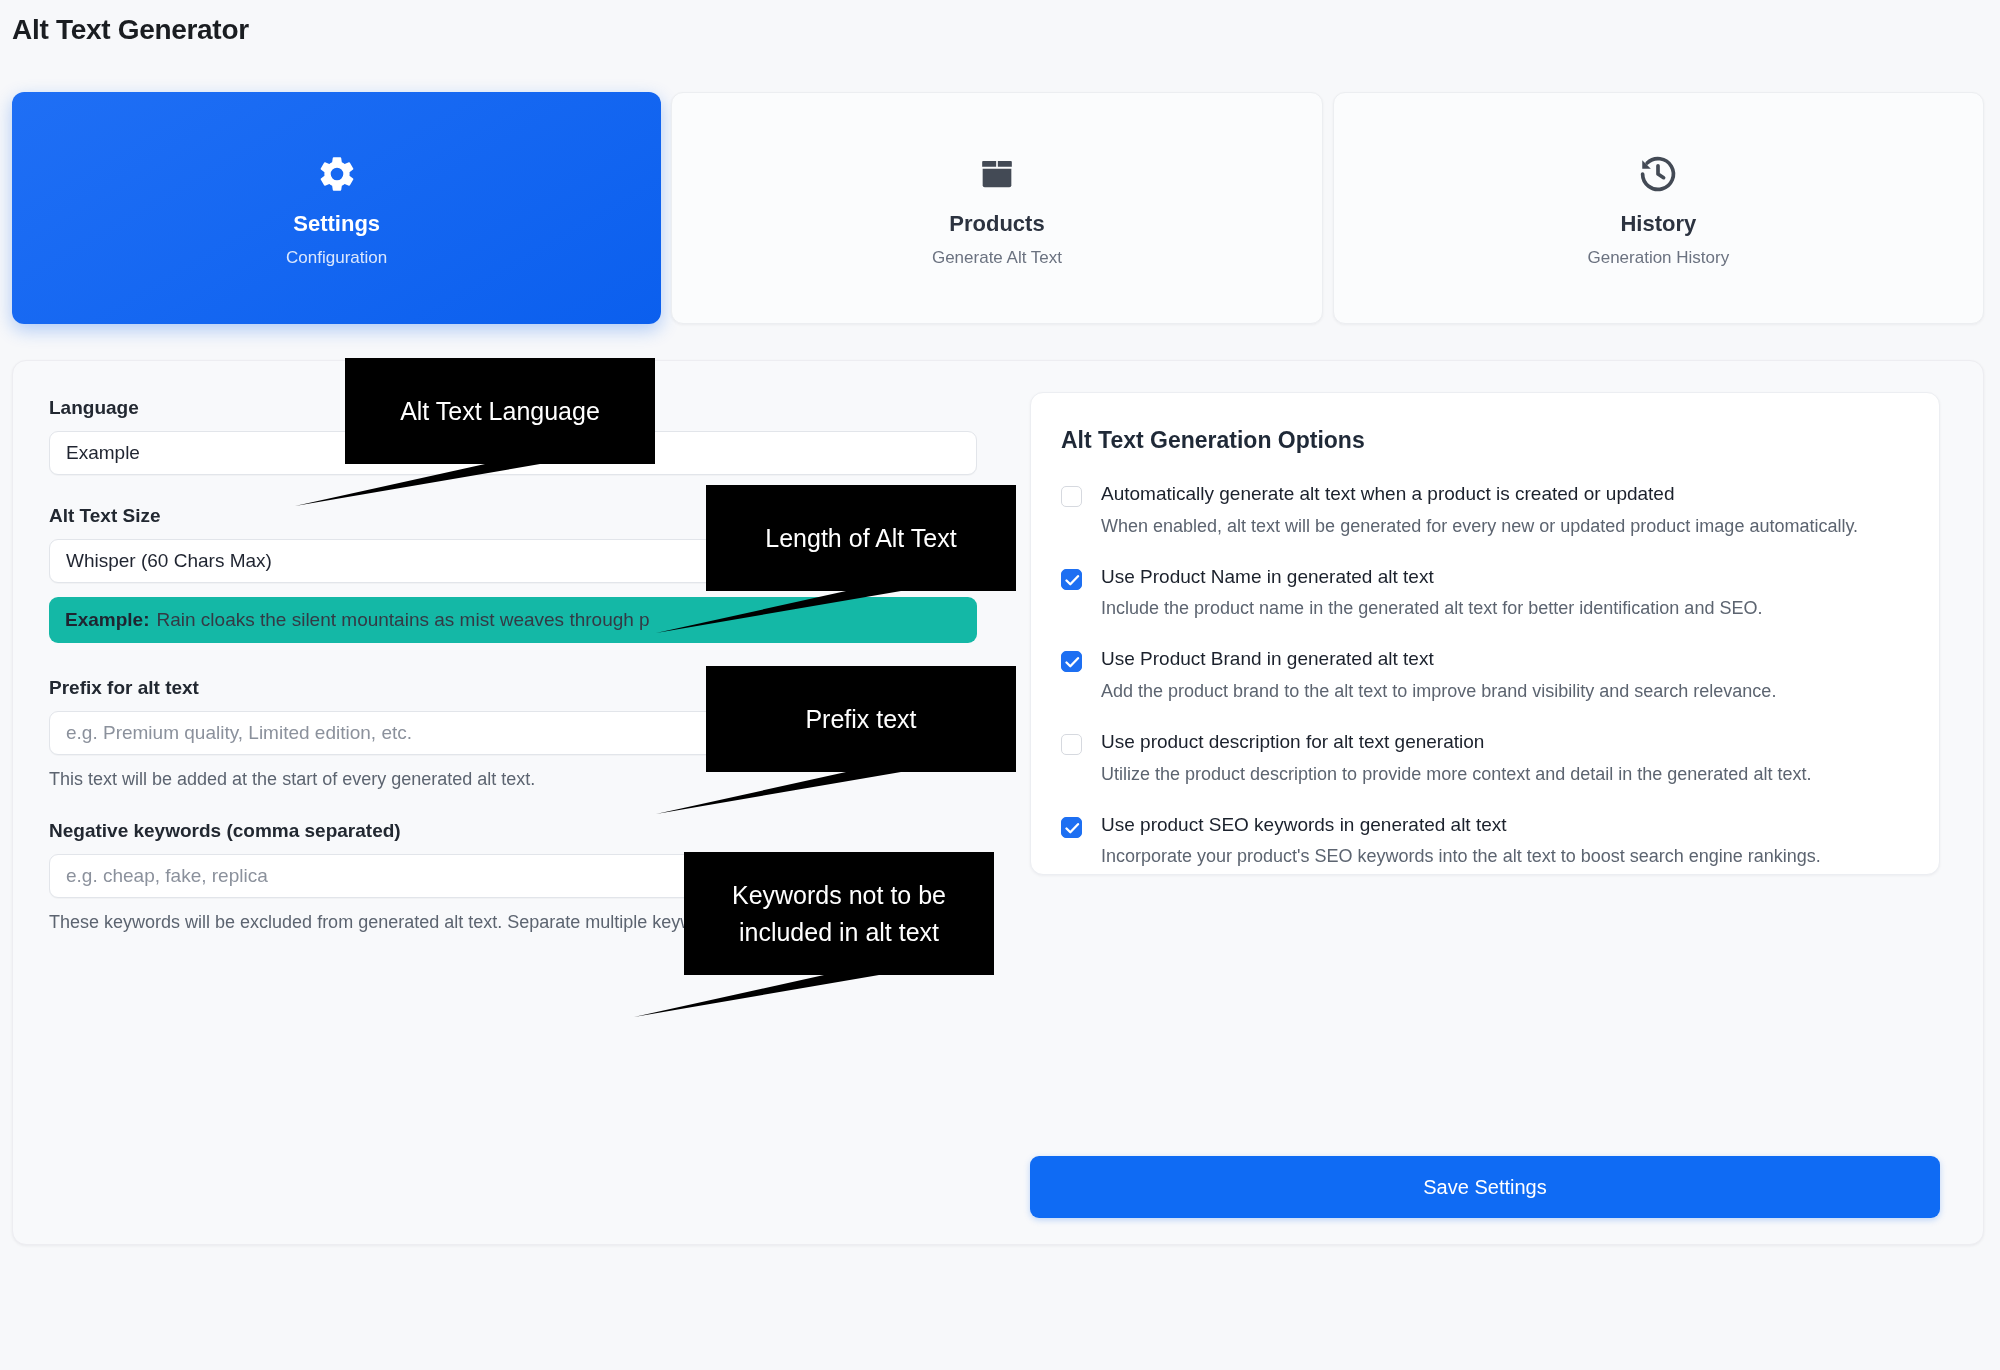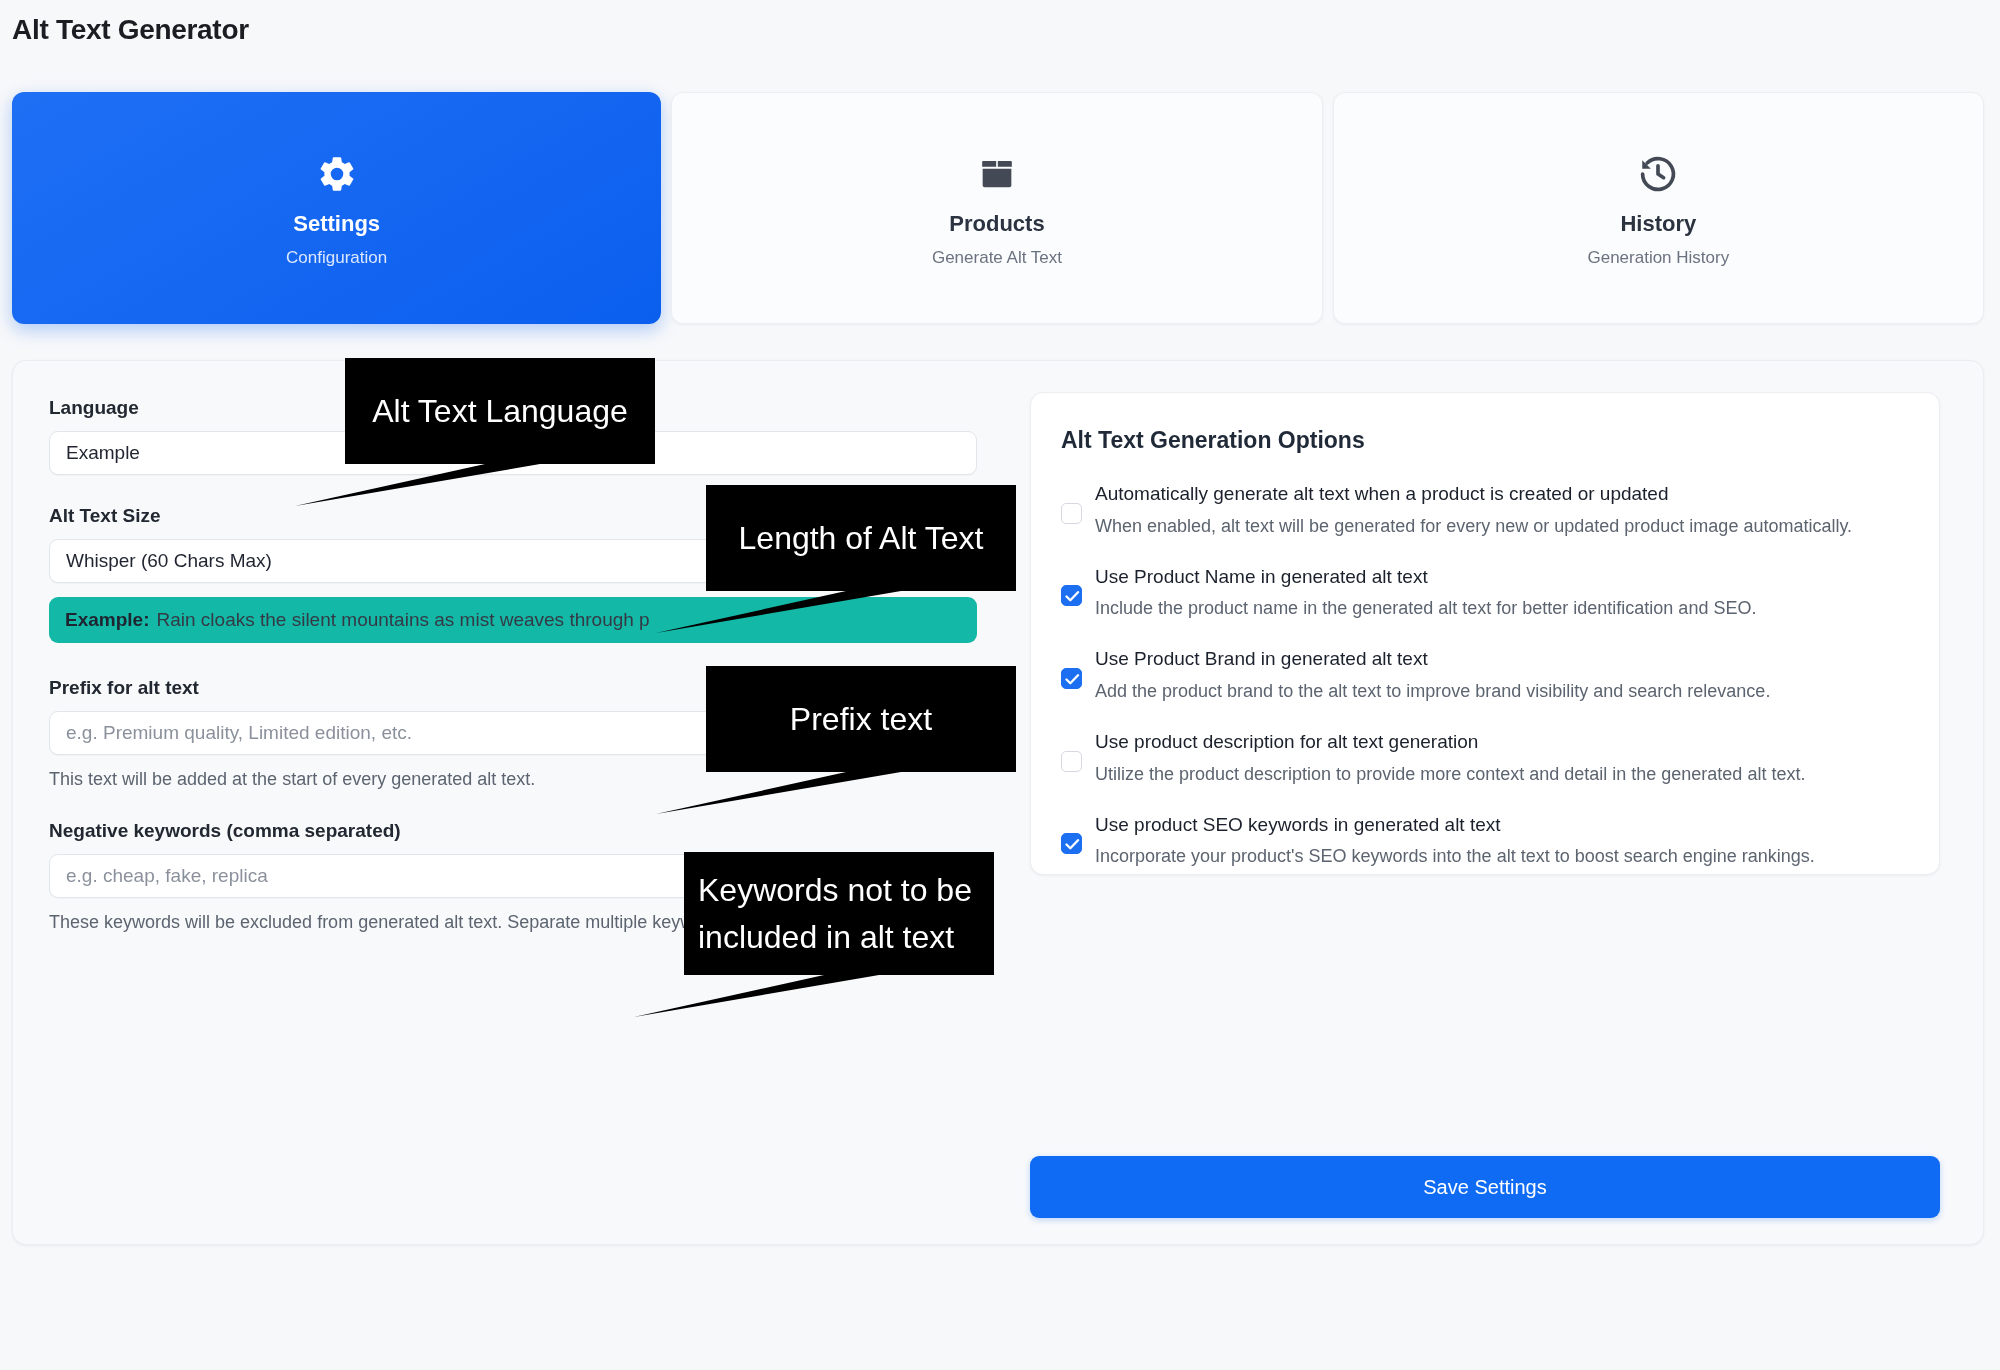--- a/index.html
+++ b/index.html
@@ -94,21 +94,21 @@
   .options-card {
     position: absolute; left: 1030px; top: 392px;
     width: 910px; height: 483px;
     background: #ffffff;
     border: 1px solid #eceef2;
     border-radius: 13px;
     box-shadow: 0 1px 3px rgba(16,24,40,0.05);
     padding: 34px 30px 0 30px;
   }
   .options-title { font-size: 23px; font-weight: bold; color: #1f2937; margin-bottom: 28px; }
-  .opt-row { display: flex; align-items: center; margin-bottom: 24px; }
+  .opt-row { display: flex; align-items: flex-start; margin-bottom: 24px; gap: 6px; }
   .opt-row:last-child { margin-bottom: 0; }
   .cbox {
     flex: 0 0 auto; width: 21px; height: 21px;
     border-radius: 5px; margin-right: 13px; margin-top: 4px;
     cursor: pointer; position: relative;
   }
   .cbox.off { background: #ffffff; border: 1.5px solid #d6d9df; }
   .cbox.on  { background: #1d6ff2; border: 1.5px solid #1d6ff2; }
   .cbox.on svg { position:absolute; left: 3px; top: 4px; }
   .opt-text { flex: 1 1 auto; }
@@ -125,22 +125,22 @@
     cursor: pointer;
     box-shadow: 0 2px 6px rgba(15,107,244,0.25);
   }
 
   
   .callout { position: absolute; z-index: 50; }
   .callout .box {
     background: #000000;
     color: #ffffff;
     display: flex; align-items: center; justify-content: center;
-    text-align: left;
-    font-size: 32px; line-height: 1.45;
+    text-align: center;
+    font-size: 25px; line-height: 1.45;
     padding: 0 14px;
   }
   .callout .tail { position: absolute; }
   .callout svg { display: block; }
 </style>
 </head>
 <body>
 
 <div class="page">
 

